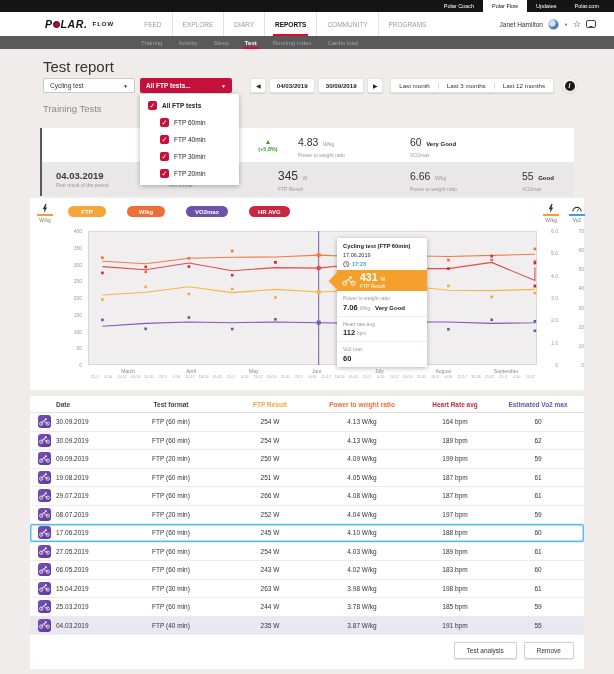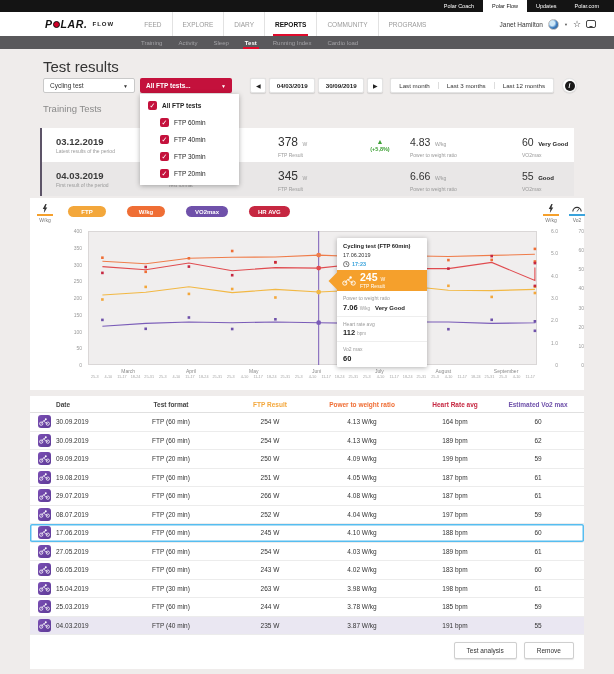--- a/index.html
+++ b/index.html
@@ -177,21 +177,21 @@
 
 <div class="subnav">
   <div class="subnav-item">Training</div>
   <div class="subnav-item">Activity</div>
   <div class="subnav-item">Sleep</div>
   <div class="subnav-item active">Test</div>
   <div class="subnav-item">Running Index</div>
   <div class="subnav-item">Cardio load</div>
 </div>
 
-<div class="page-title">Test results</div>
+<div class="page-title">Test report</div>
 
 <div class="controls">
   <div class="select select-sport">
     <span class="lbl">Cycling test</span>
     <span class="sel-caret">▼</span>
   </div>
   <div class="select select-filter">
     <span class="lbl">All FTP tests...</span>
     <span class="sel-caret">▼</span>
   </div>
@@ -232,24 +232,20 @@
    </div>
     <div class="dd-item indent">
      <span class="dd-check">✓</span>
      <span class="dd-label">FTP 20min</span>
    </div>
   </div>
 
 <div class="summary">
   <div class="accent"></div>
   <div class="sum-row">
-    <div class="s-col s-date">
-        <span class="v">03.12.2019</span>
-        <span class="s-sub">Latest results of the period</span>
-      </div>
     <div class="s-col s-format">
         <span class="v"></span>
         <span class="s-sub"></span>
       </div>
     <div class="s-col s-ftp">
         <span><span class="big-num">378</span> <span class="unit">W</span></span>
         <span class="s-sub">FTP Result</span>
       </div>
     <div class="s-col s-trend">
         <span class="trend-up">▲</span>
@@ -472,21 +468,21 @@
       <svg width="14" height="10" viewBox="0 0 20 14" style="z-index:1">
           <g stroke="#fff" fill="none" stroke-width="1.3">
             <circle cx="4" cy="10" r="3"></circle>
             <circle cx="16" cy="10" r="3"></circle>
             <path d="M4 10 L8 5 L12 8 L16 10"></path>
             <path d="M8 5 L11.5 4"></path>
           </g>
           <circle cx="12.3" cy="2" r="1.7" fill="#fff"></circle>
         </svg>
       <span class="bval">
-        <span class="num"><span>245</span> <span class="u">W</span></span>
+        <span class="num"><span>431</span> <span class="u">W</span></span>
         <span class="blbl">FTP Result</span>
       </span>
     </div>
     <div class="tt-metric">
       <div class="tt-mlabel">Power to weight ratio</div>
       <div class="tt-mval"><span>7.06</span> <span class="u">W/kg</span><span class="r">Very Good</span></div>
     </div>
     <div class="tt-metric">
       <div class="tt-mlabel">Heart rate avg</div>
       <div class="tt-mval"><span>112</span> <span class="u">bpm</span></div>

